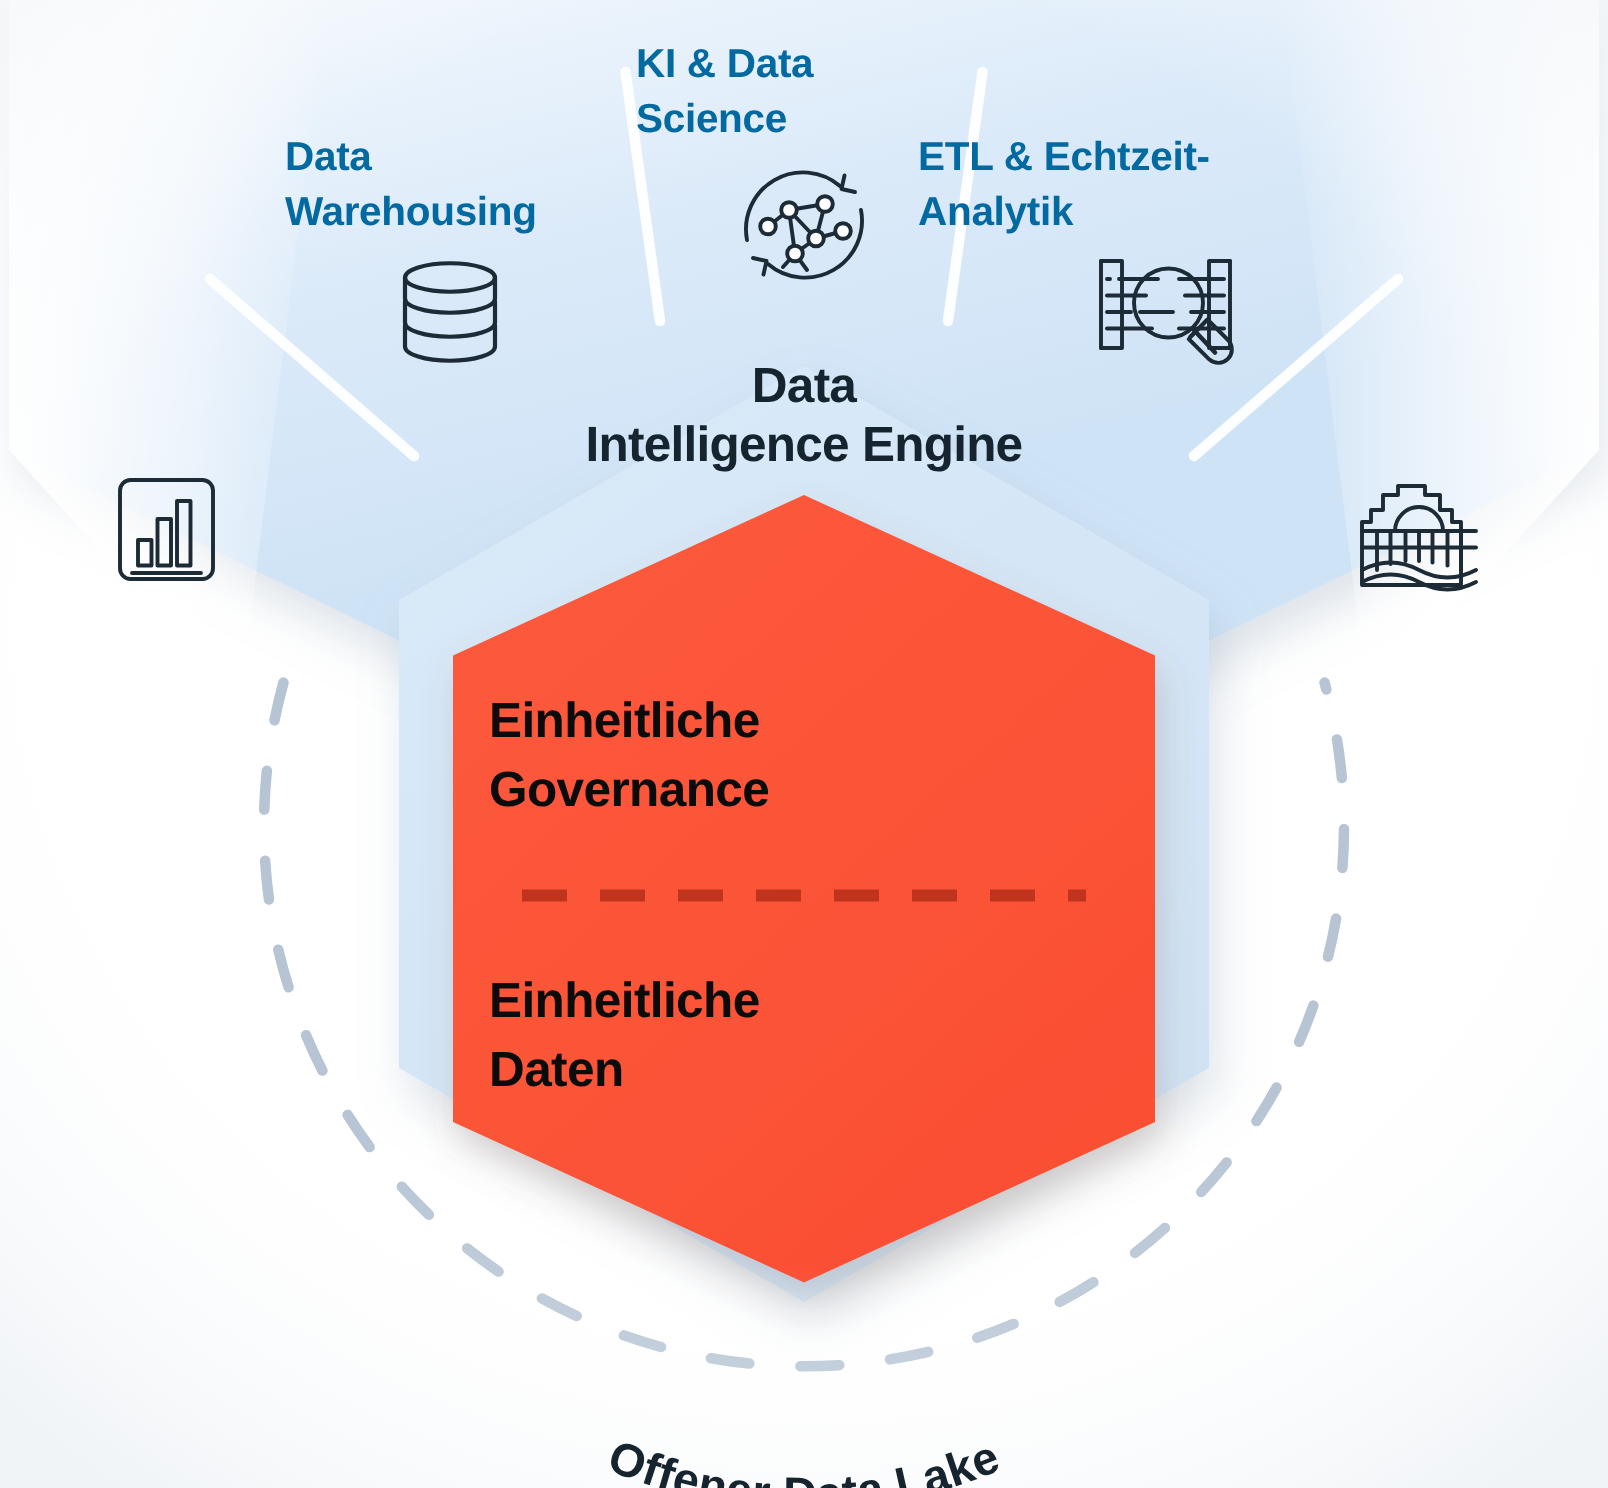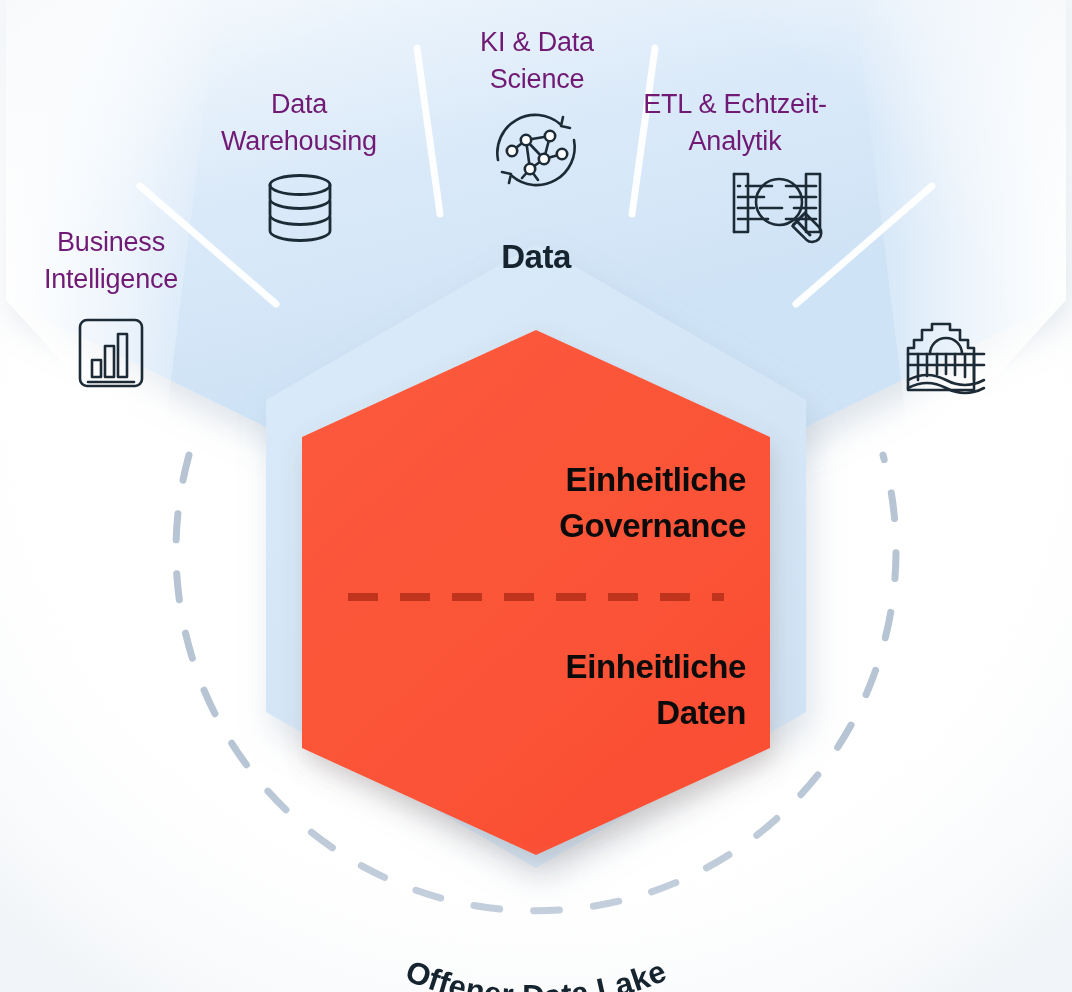--- a/index.html
+++ b/index.html
@@ -23,43 +23,43 @@
     left: 0;
     top: 0;
     width: 1072px;
     height: 992px;
     overflow: visible;
   }
 
   
   .cap-label {
     position: absolute;
-    color: #701a75;
+    color: #0369a1;
     font-size: 27px;
     line-height: 1.38;
-    font-weight: 400;
-    text-align: center;
+    font-weight: 700;
+    text-align: left;
     letter-spacing: -0.2px;
     white-space: pre-line;
   }
   .engine-title {
     position: absolute;
     color: #16242f;
     font-size: 33px;
     line-height: 1.18;
     font-weight: 700;
     text-align: center;
     letter-spacing: -0.5px;
     white-space: pre-line;
   }
   .hex-text {
     position: absolute;
     width: 420px;
     left: 326px;
-    text-align: right;
+    text-align: left;
     color: #0b0b0c;
     font-size: 33px;
     line-height: 1.38;
     font-weight: 700;
     letter-spacing: -0.4px;
     white-space: pre-line;
   }
   .icon-box {
     position: absolute;
   }
@@ -143,22 +143,20 @@
     <rect x="0" y="0" width="1072" height="992" fill="url(#vignette)"></rect>
 
     <g>
       <path id="lakeArc" d="M 252 850 A 336 336 0 0 0 820 850" fill="none" stroke="none"></path>
       <text font-family="Liberation Sans, sans-serif" font-size="31" font-weight="700" fill="#16242f" letter-spacing="0.4">
         <textPath href="#lakeArc" startOffset="50%" text-anchor="middle">Offener Data Lake</textPath>
       </text>
     </g>
   </svg>
 
-  <div class="cap-label" style="left:8px; top:224px; width:206px;">Business
-Intelligence</div>
   <div class="icon-box" style="left:76px; top:316px;">
     <svg width="72" height="76" viewBox="0 0 72 76" fill="none" stroke="#1d2b36" stroke-width="2.6" stroke-linejoin="round" stroke-linecap="round">
       <rect x="4" y="4" width="62" height="66" rx="7"></rect>
       <rect x="16" y="44" width="9" height="17"></rect>
       <rect x="29" y="30" width="9" height="31"></rect>
       <rect x="42" y="18" width="9" height="43"></rect>
       <line x1="12" y1="66" x2="58" y2="66"></line>
     </svg>
   </div>
 
@@ -247,20 +245,20 @@
       <line x1="46" y1="36" x2="46" y2="56"></line>
       <line x1="55" y1="36" x2="55" y2="57"></line>
       <line x1="65" y1="36" x2="65" y2="59"></line>
       <line x1="74" y1="36" x2="74" y2="62"></line>
 
       <path d="M8 62 q 19 -10 38 0 q 19 10 38 0"></path>
       <path d="M8 70 q 19 -10 38 0 q 19 10 38 0"></path>
     </svg>
   </div>
 
-  <div class="engine-title" style="left:296px; top:238px; width:480px;"><span>Data</span><br></div>
+  <div class="engine-title" style="left:296px; top:238px; width:480px;"><span>Data</span><br><span>Intelligence Engine</span></div>
 
   <div class="hex-text" style="top:457px;">Einheitliche
 Governance</div>
   <div class="hex-text" style="top:644px;">Einheitliche
 Daten</div>
 
 </div>
 
 </body></html>

